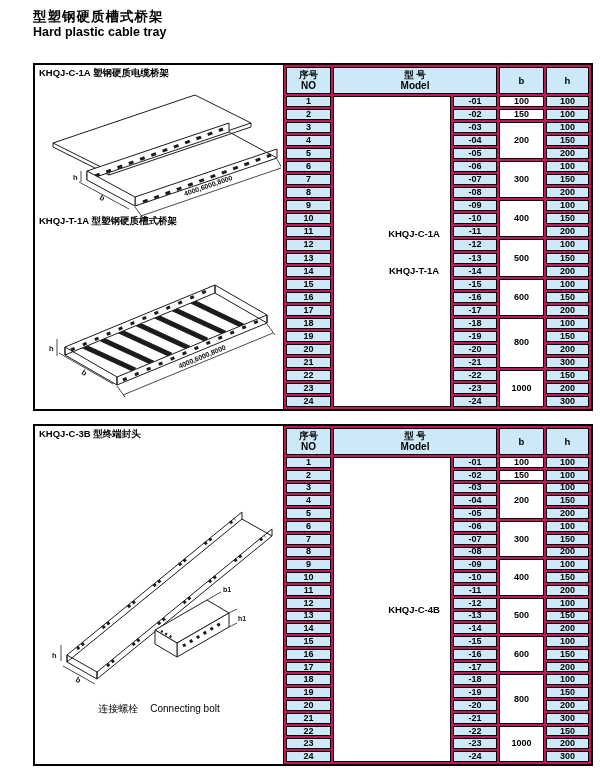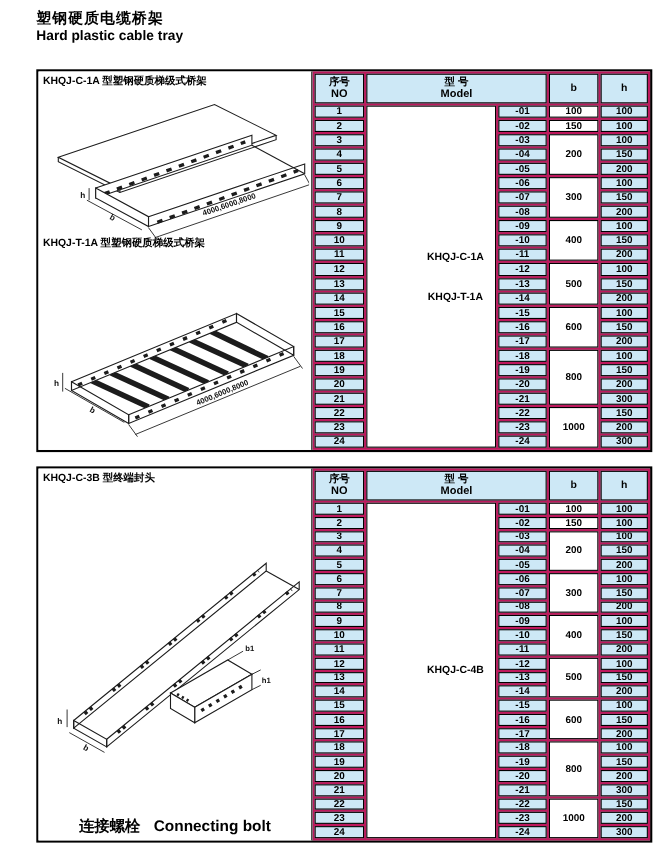--- a/index.html
+++ b/index.html
@@ -34,32 +34,32 @@
 
   .model-cell { grid-column:2; grid-row:2 / span 24; background:#fff; border:1px solid #000;
                 display:flex; flex-direction:column; align-items:center; justify-content:center; gap:26px; }
   .model-cell span { font-size:9.5px; font-weight:bold;padding-left:44px; }
 
   svg { position:absolute; }
   .draw line, .draw path, .draw polygon, .draw polyline { stroke:#1c1c1c; fill:none; }
   .draw polygon.fill { fill:#fff; }
   .draw text { fill:#111; font-family:"Liberation Sans",sans-serif; font-weight:bold; stroke:none; }
   .bolt-caption { position:absolute; top:276px; left:0; width:100%; text-align:center;
-                  font-size:14px; font-weight:bold;margin-top:40px; }
+                  font-size:10px; font-weight:normal; }
   .bolt-caption span { margin:0 6px; }
 </style>
 </head>
 <body>
 
-<div class="page-title-zh">塑钢硬质电缆桥架</div>
+<div class="page-title-zh">型塑钢硬质槽式桥架</div>
 <div class="page-title-en">Hard plastic cable tray</div>
 
 <div class="tbl" id="tbl1">
   <div class="panel">
-    <div class="panel-caption" style="top:2px;">KHQJ-C-1A 型塑钢硬质梯级式桥架</div>
+    <div class="panel-caption" style="top:2px;">KHQJ-C-1A 塑钢硬质电缆桥架</div>
 
     <svg class="draw" style="top:18px;left:2px;" width="244" height="140" viewBox="0 0 244 140">
       <g stroke-width="1">
 
         <polygon class="fill" points="16,60 158,12 214,40 72,88"></polygon>
         <path d="M16,60 L16,64 L72,92 L214,44 L214,40"></path>
         <line x1="72" y1="88" x2="72" y2="92"></line>
 
         <polygon class="fill" points="50,88 192,40 192,49 50,97"></polygon>
         <line x1="58" y1="93" x2="186" y2="46" stroke-width="3" stroke-dasharray="5 7"></line>
@@ -75,21 +75,21 @@
         <line x1="240" y1="76" x2="246" y2="87" stroke-width="0.8"></line>
 
         <line x1="42" y1="99" x2="92" y2="126" stroke-width="0.8"></line>
         <line x1="44" y1="88" x2="44" y2="99" stroke-width="0.8"></line>
       </g>
       <text font-size="7" text-anchor="middle" transform="translate(172,105) rotate(-19)">4000,6000,8000</text>
       <text font-size="7.5" text-anchor="middle" transform="translate(64,117) rotate(29)">b</text>
       <text font-size="7.5" x="36" y="97">h</text>
     </svg>
 
-    <div class="panel-caption" style="top:150px;">KHQJ-T-1A 型塑钢硬质梯级式桥架</div>
+    <div class="panel-caption" style="top:150px;">KHQJ-T-1A 型塑钢硬质槽式桥架</div>
 
     <svg class="draw" style="top:164px;left:2px;" width="244" height="180" viewBox="0 0 244 180">
       <g stroke-width="1">
 
         <line x1="46" y1="117" x2="98" y2="141" stroke-width="5"></line>
         <line x1="64" y1="110" x2="116" y2="134" stroke-width="5"></line>
         <line x1="82" y1="102" x2="134" y2="126" stroke-width="5"></line>
         <line x1="100" y1="95" x2="152" y2="119" stroke-width="5"></line>
         <line x1="118" y1="87" x2="170" y2="111" stroke-width="5"></line>
         <line x1="136" y1="80" x2="188" y2="104" stroke-width="5"></line>

